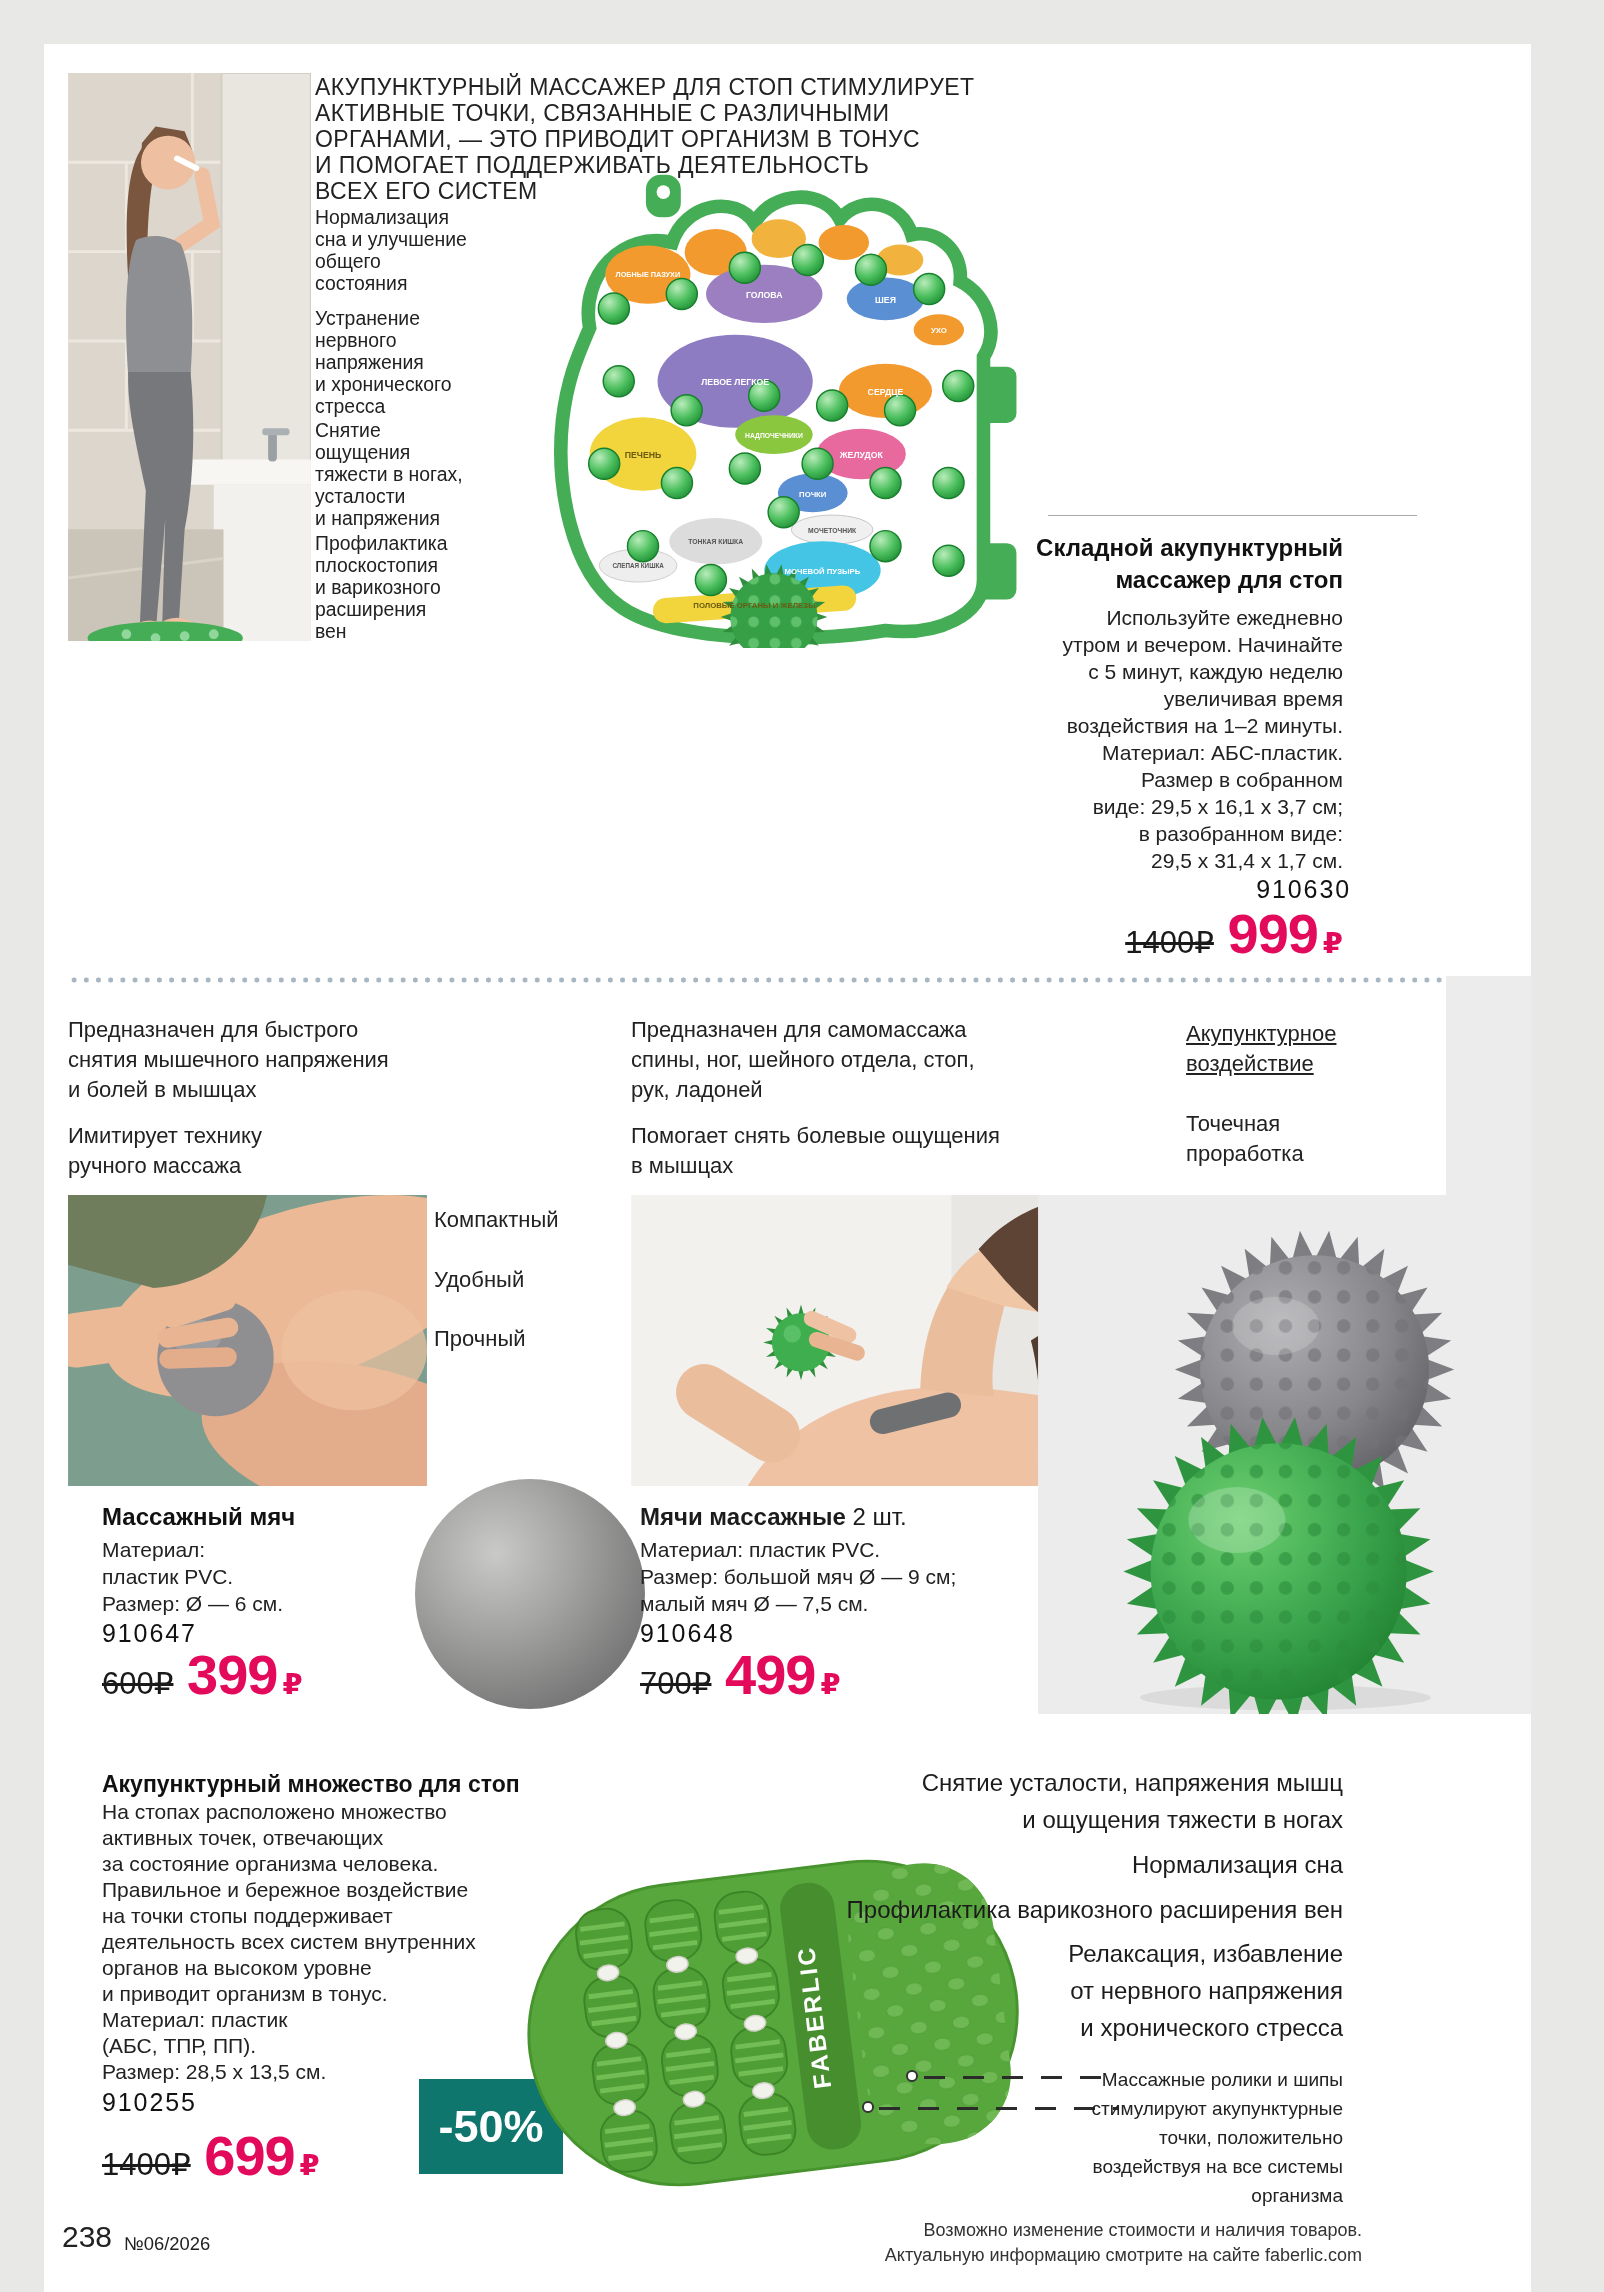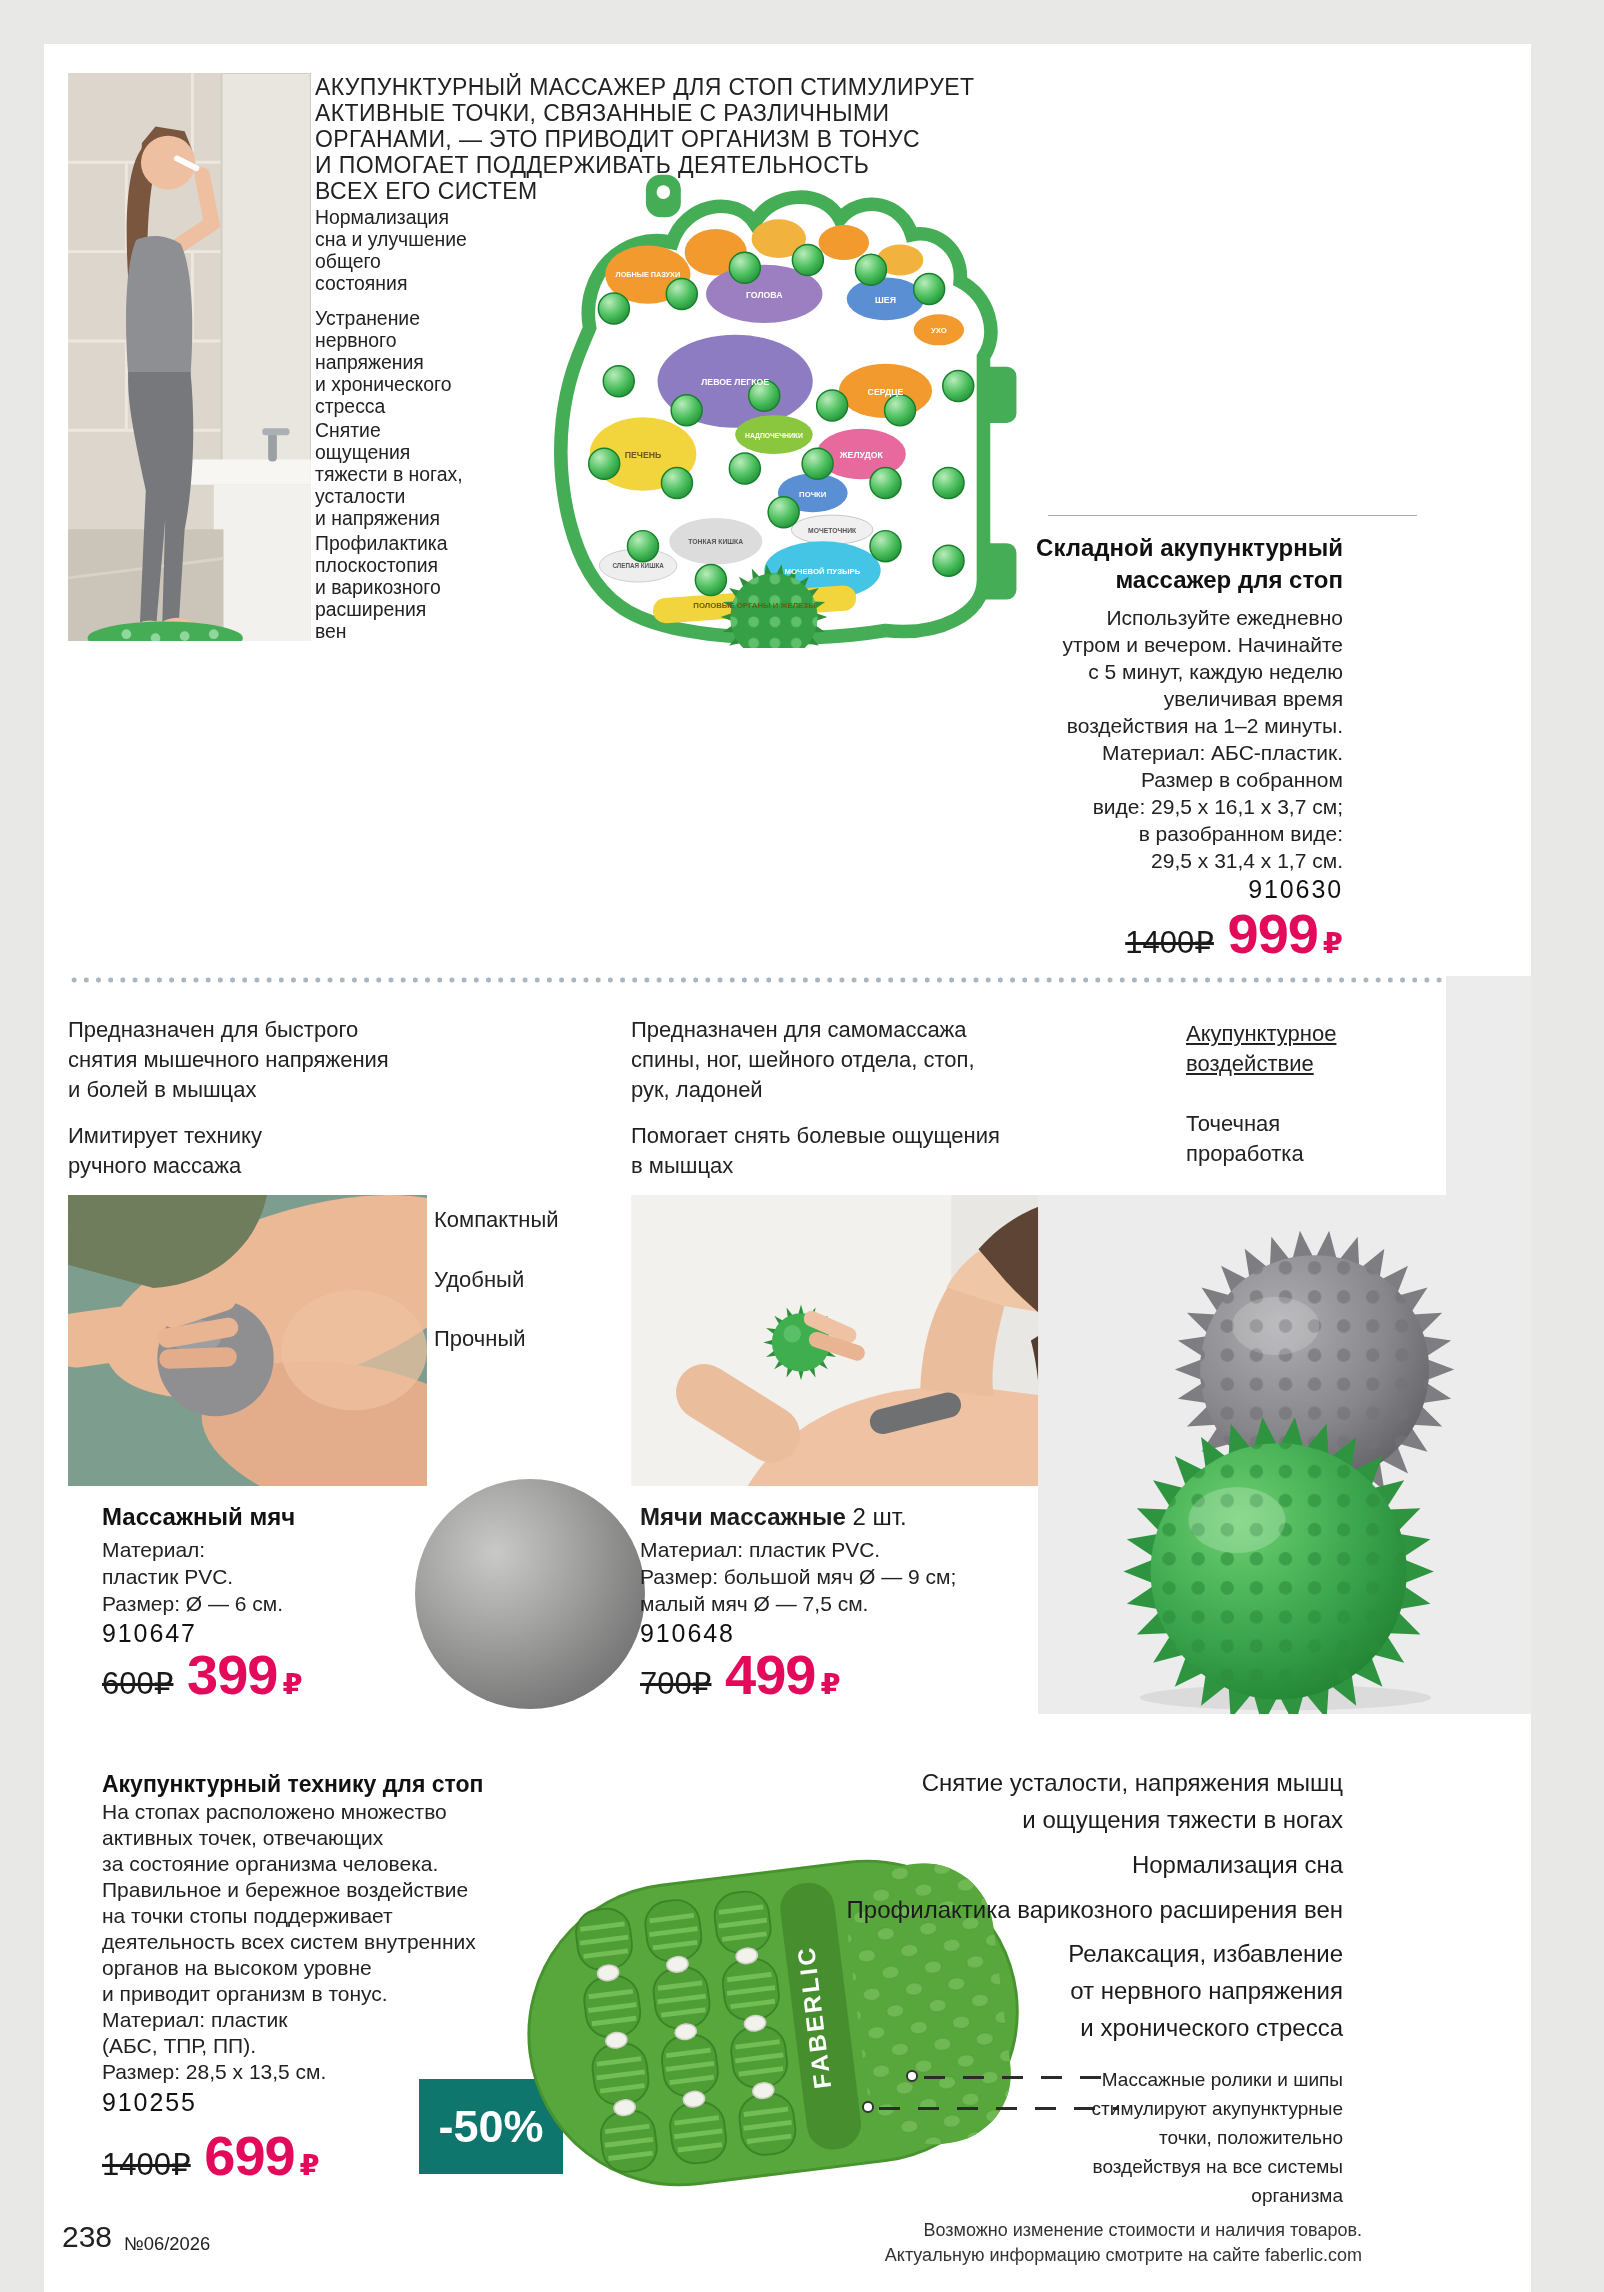--- a/index.html
+++ b/index.html
@@ -239,21 +239,21 @@
   <div class="abs desc pre rt" style="right:188px;top:604px;">Используйте ежедневно
 утром и вечером. Начинайте
 с 5 минут, каждую неделю
 увеличивая время
 воздействия на 1–2 минуты.
 Материал: АБС-пластик.
 Размер в собранном
 виде: 29,5 х 16,1 х 3,7 см;
 в разобранном виде:
 29,5 х 31,4 х 1,7 см.</div>
-  <div class="abs code rt" style="right:188px;top:875px;margin-left:36px;">910630</div>
+  <div class="abs code rt" style="right:180px;top:875px;margin-left:36px;">910630</div>
   <div class="abs pricerow rt" style="right:188px;top:901px;left:970px;">
     <span class="oldp">1400₽</span>
     <span class="newp">999</span>
     <span class="curp">₽</span>
   </div>
 
   <div class="abs dots" style="left:68px;top:976px;width:1467px;"></div>
 
   <div class="abs claims pre" style="left:68px;top:1015px;">Предназначен для быстрого
 снятия мышечного напряжения
@@ -449,21 +449,21 @@
   <div class="abs desc pre" style="left:640px;top:1536px;">Материал: пластик PVC.
 Размер: большой мяч Ø — 9 см;
 малый мяч Ø — 7,5 см.</div>
   <div class="abs code" style="left:640px;top:1619px;">910648</div>
   <div class="abs pricerow" style="left:640px;top:1642px;">
     <span class="oldp">700₽</span>
     <span class="newp">499</span>
     <span class="curp">₽</span>
   </div>
 
-  <div class="abs prodtitle" style="left:102px;top:1768px;font-size:23px;">Акупунктурный технику для стоп</div>
+  <div class="abs prodtitle" style="left:102px;top:1768px;font-size:23px;">Акупунктурный множество для стоп</div>
   <div class="abs desc pre" style="left:102px;top:1799px;font-size:21px;line-height:26px;">На стопах расположено множество
 активных точек, отвечающих
 за состояние организма человека.
 Правильное и бережное воздействие
 на точки стопы поддерживает
 деятельность всех систем внутренних
 органов на высоком уровне
 и приводит организм в тонус.
 Материал: пластик
 (АБС, ТПР, ПП).

